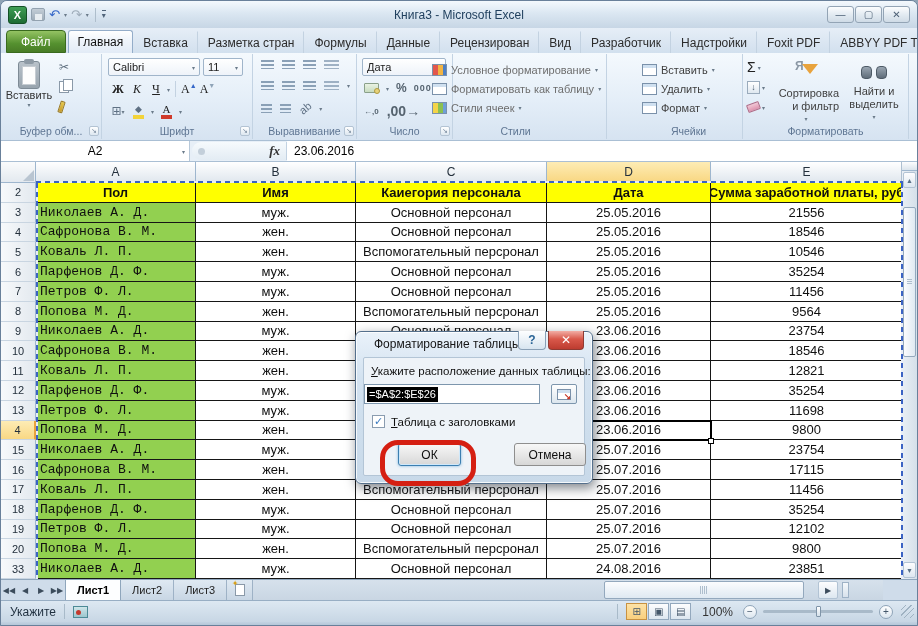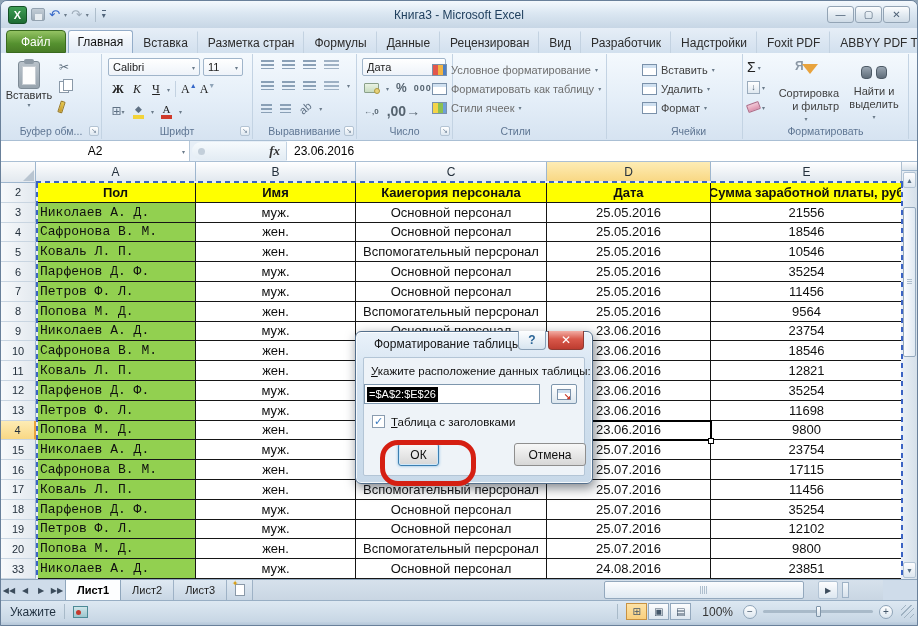--- a/index.html
+++ b/index.html
@@ -203,21 +203,21 @@
   .dsel{background:#000;color:#fff;font-size:11px;height:15px;line-height:15px;padding:0 2px;}
   .drange{position:absolute;right:7px;top:26px;width:26px;height:20px;border:1px solid #7d96ad;border-radius:2px;
     background:linear-gradient(#ffffff,#dce6ee);display:flex;align-items:center;justify-content:center;}
   .drange .mini-grid{width:14px;height:11px;position:relative;}
   .drange .arr{position:absolute;font-size:9px;color:#c4301f;font-weight:bold;margin:5px 0 0 6px;}
   .dcheck{position:absolute;left:8px;top:57px;display:flex;align-items:center;gap:6px;font-size:11.5px;color:#101010;}
   .cbox{width:13px;height:13px;background:#fff;border:1px solid #8a9cb0;display:flex;align-items:center;justify-content:center;
     color:#3a7ac0;font-size:11px;font-weight:bold;line-height:1;}
   .dbtn{position:absolute;bottom:9px;height:23px;font-size:12px;color:#101010;display:flex;align-items:center;justify-content:center;
     background:linear-gradient(#f7f7f7,#e9e9e9 45%,#d7d7d7);border:1px solid #8e8e8e;border-radius:3px;}
-  .dbtn.ok{left:34px;width:41px;border-color:#3c7fb1;box-shadow:inset 0 0 0 1px #cfe8fa, 0 0 3px #7ab4dd;}
+  .dbtn.ok{left:34px;width:63px;border-color:#3c7fb1;box-shadow:inset 0 0 0 1px #cfe8fa, 0 0 3px #7ab4dd;}
   .dbtn.cancel{left:150px;width:72px;}
   .annotation{position:absolute;left:379px;top:439px;width:96px;height:46px;border:5px solid #d51f12;border-radius:18px;z-index:60;pointer-events:none;}
 </style>
 </head>
 <body>
 
 <div class="window">
 
   <div class="titlebar">
     <div class="qat">

